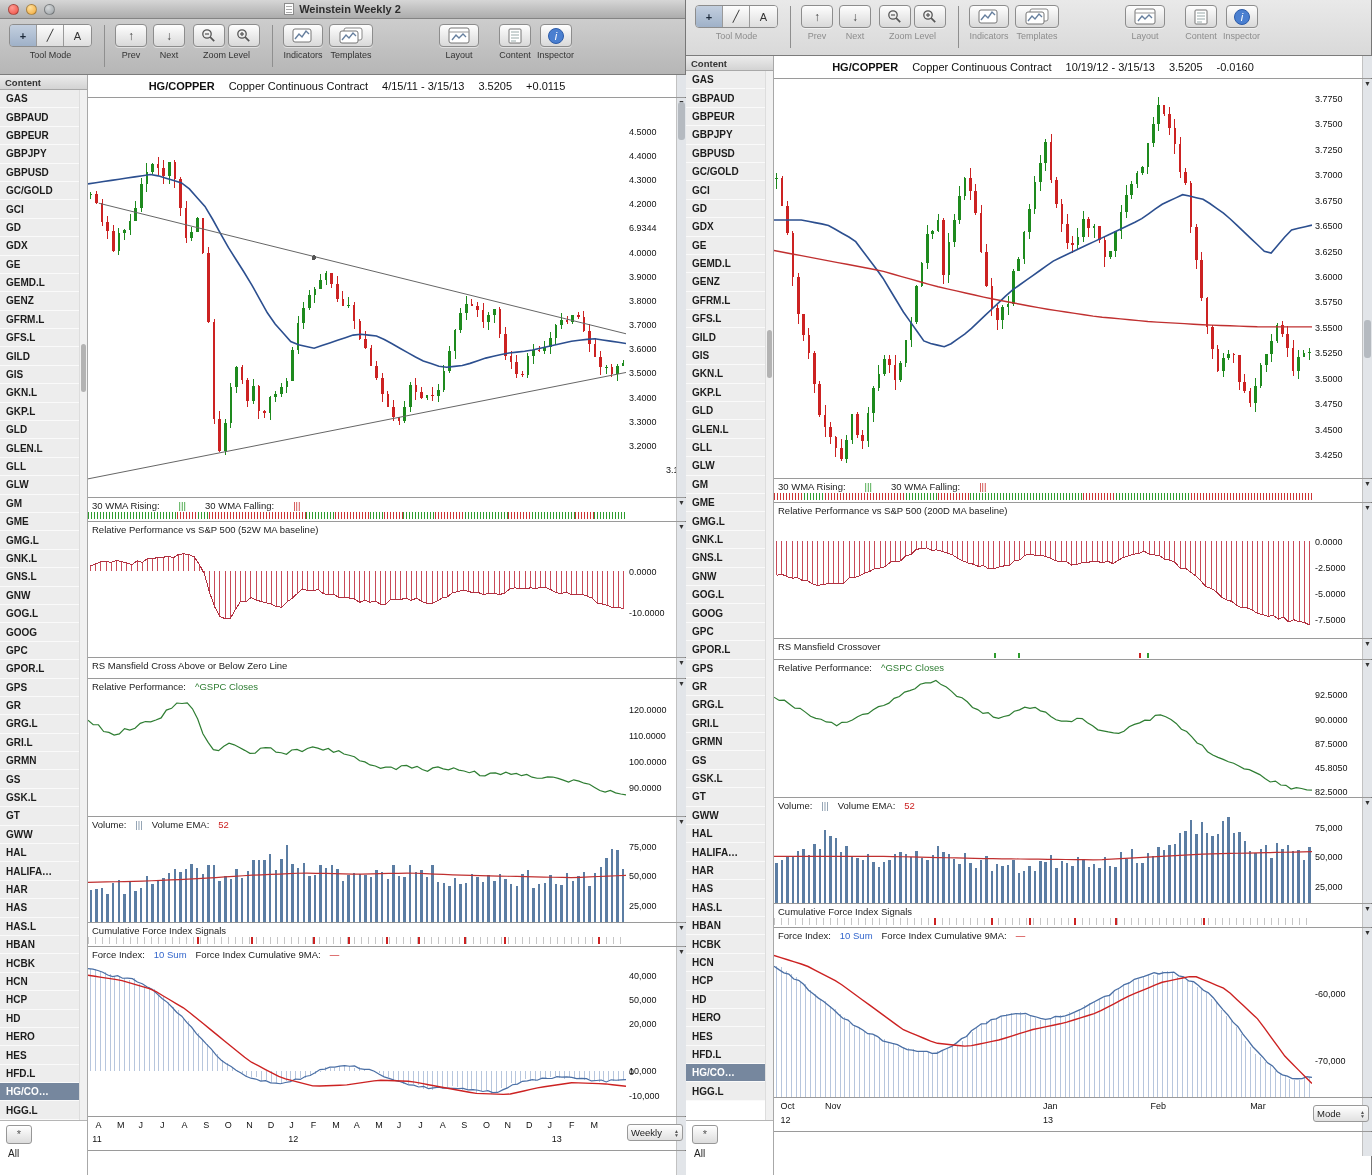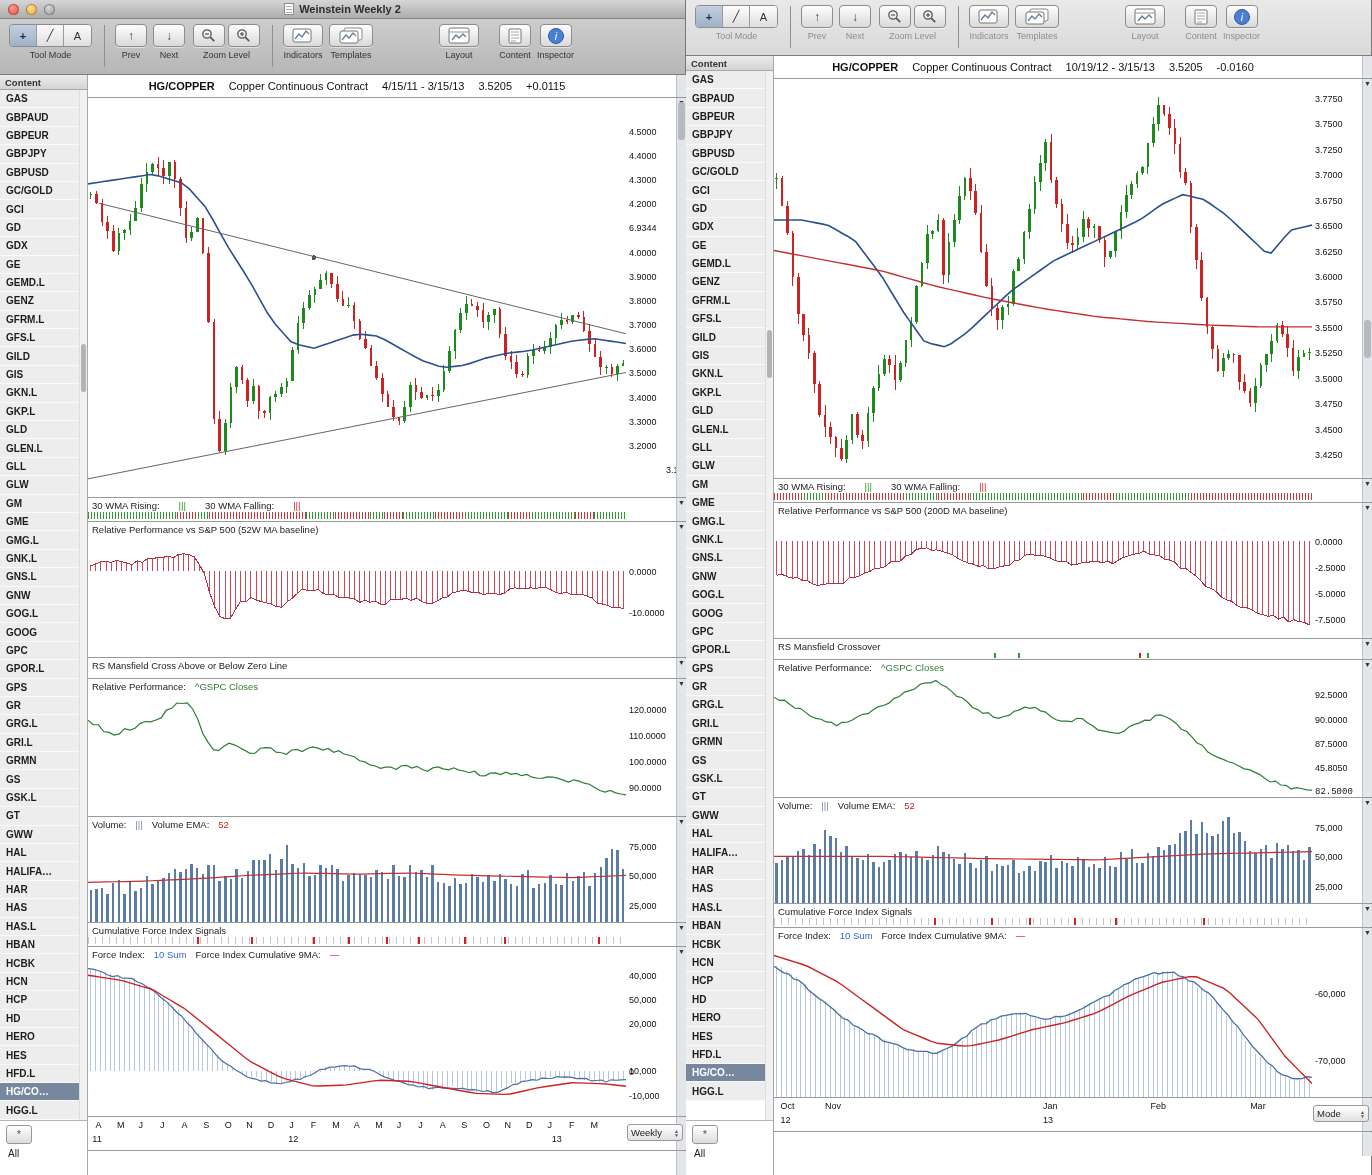--- a/index.html
+++ b/index.html
@@ -1609,21 +1609,21 @@
               </div>
           <svg shape-rendering="crispEdges" width="538" height="123" style="height: 123px;">
                 <polyline points="0,23.145297264667427 5.223300970873786,26.47135512327238 10.446601941747572,26.17529611509547 15.66990291262136,30.234627884843523 20.893203883495143,34.12640665487428 26.11650485436893,34.29860610505896 31.33980582524272,38.119079879018365 36.5631067961165,42.33202939441576 41.78640776699029,44.41093628914802 47.00970873786408,45.223666305746704 52.23300970873786,47.91182674559286 57.45631067961165,48.355332722098474 62.67961165048544,51.87094214965787 67.90291262135922,48.33452917165145 73.126213592233,48.25807483401303 78.3495145631068,45.97726196957933 83.57281553398057,42.77323215599799 88.79611650485437,40.324020856425285 94.01941747572816,39.65843801965527 99.24271844660194,35.671713028421934 104.46601941747572,32.61513295012211 109.68932038834951,31.5315646850407 114.9126213592233,29.13358779852402 120.13592233009709,24.389415598977017 125.35922330097088,22.49804411062365 130.58252427184468,18.12615162057545 135.80582524271844,16.598587142715015 141.02912621359224,14.715214132076007 146.252427184466,10.230293848231163 151.4757281553398,8.901240612901763 156.6990291262136,8.850729608310466 161.92233009708735,6.47005167504546 167.14563106796115,10.606725302045312 172.36893203883497,12.979934832064057 177.59223300970874,17.330629343014657 182.81553398058253,22.392755357799032 188.03883495145632,23.68983151712781 193.2621359223301,27.7699559224646 198.48543689320388,33.47395040516054 203.70873786407768,35.5858106272266 208.93203883495144,39.418298771091195 214.15533980582524,38.645819692157936 219.37864077669903,43.105413863049044 224.6019417475728,44.43336339832149 229.8252427184466,42.50264751752217 235.04854368932038,41.383099642152075 240.27184466019418,37.21293970485591 245.49514563106797,35.890127712641274 250.71844660194176,33.19652077518575 255.94174757281553,34.34379706995439 261.16504854368935,33.3421294158816 266.3883495145631,36.85412043628479 271.6116504854369,38.13136901220632 276.83495145631065,42.532555463318005 282.05825242718447,45.715993879709934 287.28155339805824,47.11965687571849 292.504854368932,47.07781187936476 297.7281553398058,47.68356277891302 302.9514563106796,44.27306037076106 308.17475728155335,44.63352425683355 313.3980582524272,48.74476885829181 318.62135922330094,51.84955350580827 323.8446601941747,55.83458471518083 329.06796116504853,56.80776182363462 334.2912621359223,57.90871570190308 339.5145631067961,58.88513313149939 344.73786407766994,59.34381127067128 349.9611650485437,57.236706494141224 355.18446601941747,52.76206179836899 360.4077669902913,50.39649817479914 365.63106796116506,48.831569985443515 370.8543689320388,46.11238339179036 376.07766990291265,46.387656356526364 381.3009708737864,41.36349277347459 386.5242718446602,40.95760147066632 391.747572815534,42.70709505269439 396.97087378640776,45.46107430429368 402.19417475728153,49.44363710394613 407.41747572815535,55.19603052922971 412.6407766990291,57.53054831667361 417.8640776699029,62.9248008751274 423.0873786407767,68.92572675103708 428.31067961165047,71.21702031056837 433.53398058252424,77.6898215213135 438.75728155339806,81.05966044574186 443.9805825242718,83.33635055950445 449.2038834951456,85.40346939661158 454.4271844660194,87.74120583151837 459.6504854368932,89.27854660181615 464.87378640776694,92.02865301753698 470.09708737864077,94.85367168832289 475.3203883495146,95.66838875459302 480.54368932038835,98.12737012861261 485.7669902912622,100.62927107532046 490.99029126213594,104.56124769404711 496.2135922330097,107.99252999470444 501.4368932038835,107.1189278783077 506.6601941747573,111.0201263911482 511.88349514563106,111.29926663044981 517.1067961165048,115.05713359614965 522.3300970873787,113.69710443304287 527.5533980582525,114.49472510066406 532.7766990291262,115.87290134449681 538,116.05306700325315 " fill="none" stroke="#2e7d32" stroke-width="1.2" shape-rendering="auto"></polyline>
               </svg>
         </div>
         <div class="axisw">
               <div class="tick" style="top: 30.3386px;">92.5000</div>
               <div class="tick" style="top: 54.5512px;">90.0000</div>
               <div class="tick" style="top: 78.7638px;">87.5000</div>
               <div class="tick" style="top: 102.976px;">45.8050</div>
-              <div class="tick" style="top: 127.189px; font-family: Liberation Mono, monospace;">82.5000</div>
+              <div class="tick" style="top: 127.189px;">82.5000</div>
             </div>
         <div class="edgew">
               <span class="disc">▼</span>
             </div>
       </div>
 
       <div class="row h-vol">
         <div class="plotw">
           <div class="phead">
                 <span style="color: rgb(34, 34, 34);">Volume:</span>

